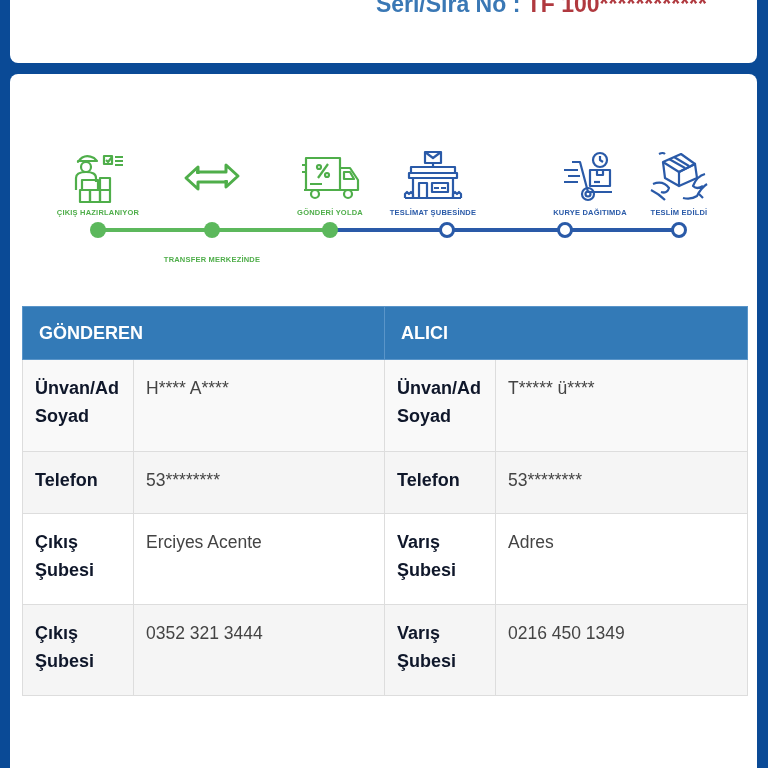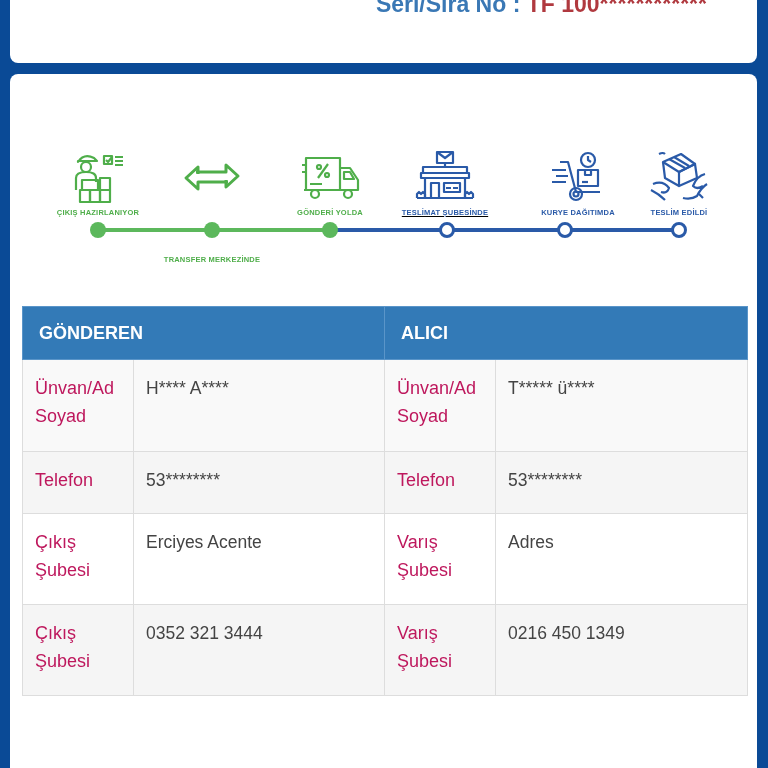--- a/index.html
+++ b/index.html
@@ -59,21 +59,21 @@
   .info-table th {
     background: #337ab7; color: #ffffff; text-align: left;
     font-size: 18px; font-weight: bold; height: 53px; padding: 0 16px;
     border: 1px solid #5a95c9;
   }
   .info-table td {
     border: 1px solid #dddddd; vertical-align: top;
     font-size: 18px; line-height: 28px; padding: 14px 12px 16px 12px;
     color: #333333;
   }
-  .info-table td.key { font-weight: normal; color: #be185d; }
+  .info-table td.key { font-weight: bold; color: #0f172a; }
   .info-table td.val { color: #444444; font-size: 17.5px; }
   .info-table tr.odd td { background: #f9f9f9; }
   .info-table tr.even td { background: #ffffff; }
   .info-table tr.striped td { background: #f5f5f5; }
 </style>
 </head>
 <body>
 
 <div class="card-top">
   <div class="serial">
@@ -121,38 +121,38 @@
         <circle cx="15" cy="44" r="4"></circle>
         <circle cx="48" cy="44" r="4"></circle>
         <path d="M18 28 l10 -14"></path>
         <circle cx="19" cy="17" r="2"></circle>
         <circle cx="27" cy="25" r="2"></circle>
         <path d="M2 15 h4 M2 22 h3 M10 34 h12"></path>
       </svg>
       <div class="step-label">GÖNDERİ YOLDA</div>
     </div>
 
-    <div class="step todo" style="left:435px;text-decoration:underline;">
+    <div class="step todo" style="left:423px;">
       <svg viewBox="0 0 60 54" fill="none" stroke="#2a5aa8" stroke-width="2.2" stroke-linejoin="round">
         <rect x="22" y="2" width="16" height="11"></rect>
         <path d="M22 2 l8 6 l8 -6"></path>
         <path d="M30 13 v4"></path>
         <path d="M8 17 h44 v6 h-44z"></path>
         <path d="M6 23 h48 v5 h-48z"></path>
         <path d="M10 28 v20 h40 v-20"></path>
         <rect x="16" y="33" width="8" height="15"></rect>
         <rect x="29" y="33" width="16" height="9"></rect>
         <path d="M31 38 h5 M38 38 h5"></path>
         <path d="M2 48 h56"></path>
         <path d="M2 48 v-4 l2 -2 l2 2 l2 -2 l2 2 v4 M50 48 v-4 l2 -2 l2 2 l2 -2 l2 2 v4"></path>
       </svg>
       <div class="step-label">TESLİMAT ŞUBESİNDE</div>
     </div>
 
-    <div class="step todo" style="left:568px;">
+    <div class="step todo" style="left:580px;">
       <svg viewBox="0 0 60 54" fill="none" stroke="#2a5aa8" stroke-width="2.2" stroke-linejoin="round">
         <circle cx="40" cy="10" r="7"></circle>
         <path d="M40 6 v4 l3 2"></path>
         <rect x="30" y="20" width="20" height="16"></rect>
         <path d="M37 20 v5 h6 v-5"></path>
         <path d="M34 32 h6"></path>
         <path d="M12 12 h8 l8 30 h24"></path>
         <circle cx="28" cy="44" r="6"></circle>
         <circle cx="28" cy="44" r="2.5"></circle>
         <path d="M4 20 h14 M8 26 h12 M4 32 h14"></path>

